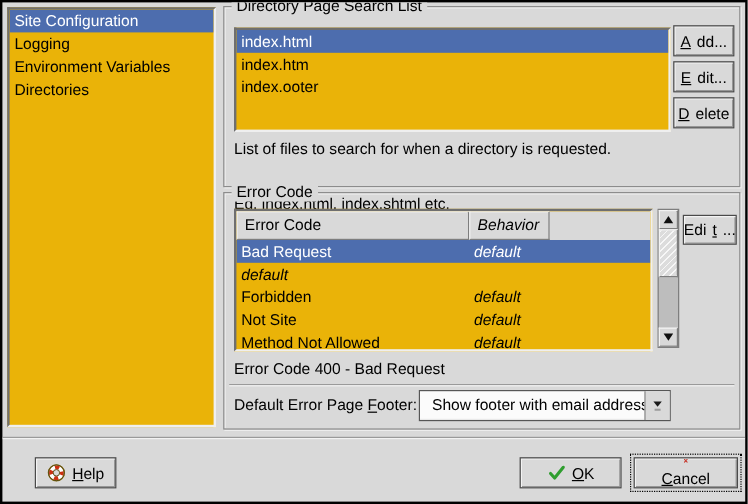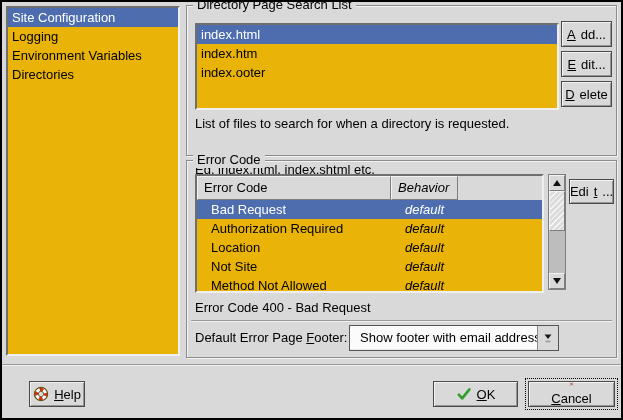--- a/index.html
+++ b/index.html
@@ -35,21 +35,21 @@
   }
   .btn.focused { outline:1px dotted #000; outline-offset:2px; }
   
   .thead { display:flex; height:24px; background:#d9d9d9; }
   .th {
     box-sizing:border-box; border:1px solid;
     border-color:#f2f2f2 #7e7e7e #7e7e7e #f2f2f2;
     padding:0 6px; line-height:22px; overflow:hidden; white-space:nowrap;
   }
   .tr { display:flex; height:19px; line-height:19px; }
-  .td { box-sizing:border-box; padding:0 14px; overflow:hidden; white-space:nowrap; }
+  .td { box-sizing:border-box; padding:0 4px; overflow:hidden; white-space:nowrap; }
   .c0 { width:194px; } .c1 { width:67px;font-style:italic; } .c2 { width:84px; }
   
   .vscroll { border:1px solid #7e7e7e; background:#bdbdbd; }
   .stepper {
     position:absolute; left:0; width:16px; height:16px; background:#d9d9d9;
     border:1px solid; border-color:#f2f2f2 #7e7e7e #7e7e7e #f2f2f2;
     box-sizing:border-box; display:flex; align-items:center; justify-content:center;
   }
   .thumb {
     position:absolute; left:0; top:16px; width:16px; height:40px;
@@ -108,26 +108,25 @@
       <div class="thead">
         <div class="th c0">Error Code</div>
         <div class="th c1">Behavior</div>
       </div>
       <div class="tr selected">
         <div class="td c0">Bad Request</div>
         <div class="td c1">default</div>
         <div class="td c2"></div>
       </div>
       <div class="tr">
-        <div class="td c0">Authorization Required</div>
         <div class="td c1">default</div>
         <div class="td c2"></div>
       </div>
       <div class="tr">
-        <div class="td c0">Location</div>
+        <div class="td c0">Forbidden</div>
         <div class="td c1">default</div>
         <div class="td c2"></div>
       </div>
       <div class="tr">
         <div class="td c0">Not Site</div>
         <div class="td c1">default</div>
         <div class="td c2"></div>
       </div>
       <div class="tr">
         <div class="td c0">Method Not Allowed</div>
@@ -160,21 +159,21 @@
         <svg width="12" height="12" viewBox="0 0 12 12">
           <path d="M2.5 2.5 L9.5 2.5 L6 7 Z" fill="#1a1a1a"></path>
           <rect x="3.5" y="8.6" width="5" height="1.7" fill="#9c9c9c"></rect>
         </svg>
       </span>
     </div>
   </div>
 
   <div class="abs hsep" style="left:0; top:362px; width:619px;"></div>
 
-  <button class="btn" style="left:27px; top:379px; width:56px; height:26px;">
+  <button class="btn" style="left:27px; top:379px; width:68px; height:26px;">
     <svg width="16" height="16" viewBox="0 0 16 16">
       <circle cx="8" cy="8" r="6.6" fill="#fff" stroke="#8a7420" stroke-width="1.2"></circle>
       <circle cx="8" cy="8" r="4.5" fill="none" stroke="#cc3012" stroke-width="3.2" stroke-dasharray="3.53 3.53" stroke-dashoffset="1.7"></circle>
       <circle cx="8" cy="8" r="6.6" fill="none" stroke="#5a4a10" stroke-width="0.8"></circle>
       <circle cx="8" cy="8" r="2.7" fill="#d9d9d9" stroke="#5a4a10" stroke-width="0.8"></circle>
     </svg>
     <span><u>H</u>elp</span>
   </button>
 
   <button class="btn" style="left:431px; top:379px; width:85px; height:26px;">

